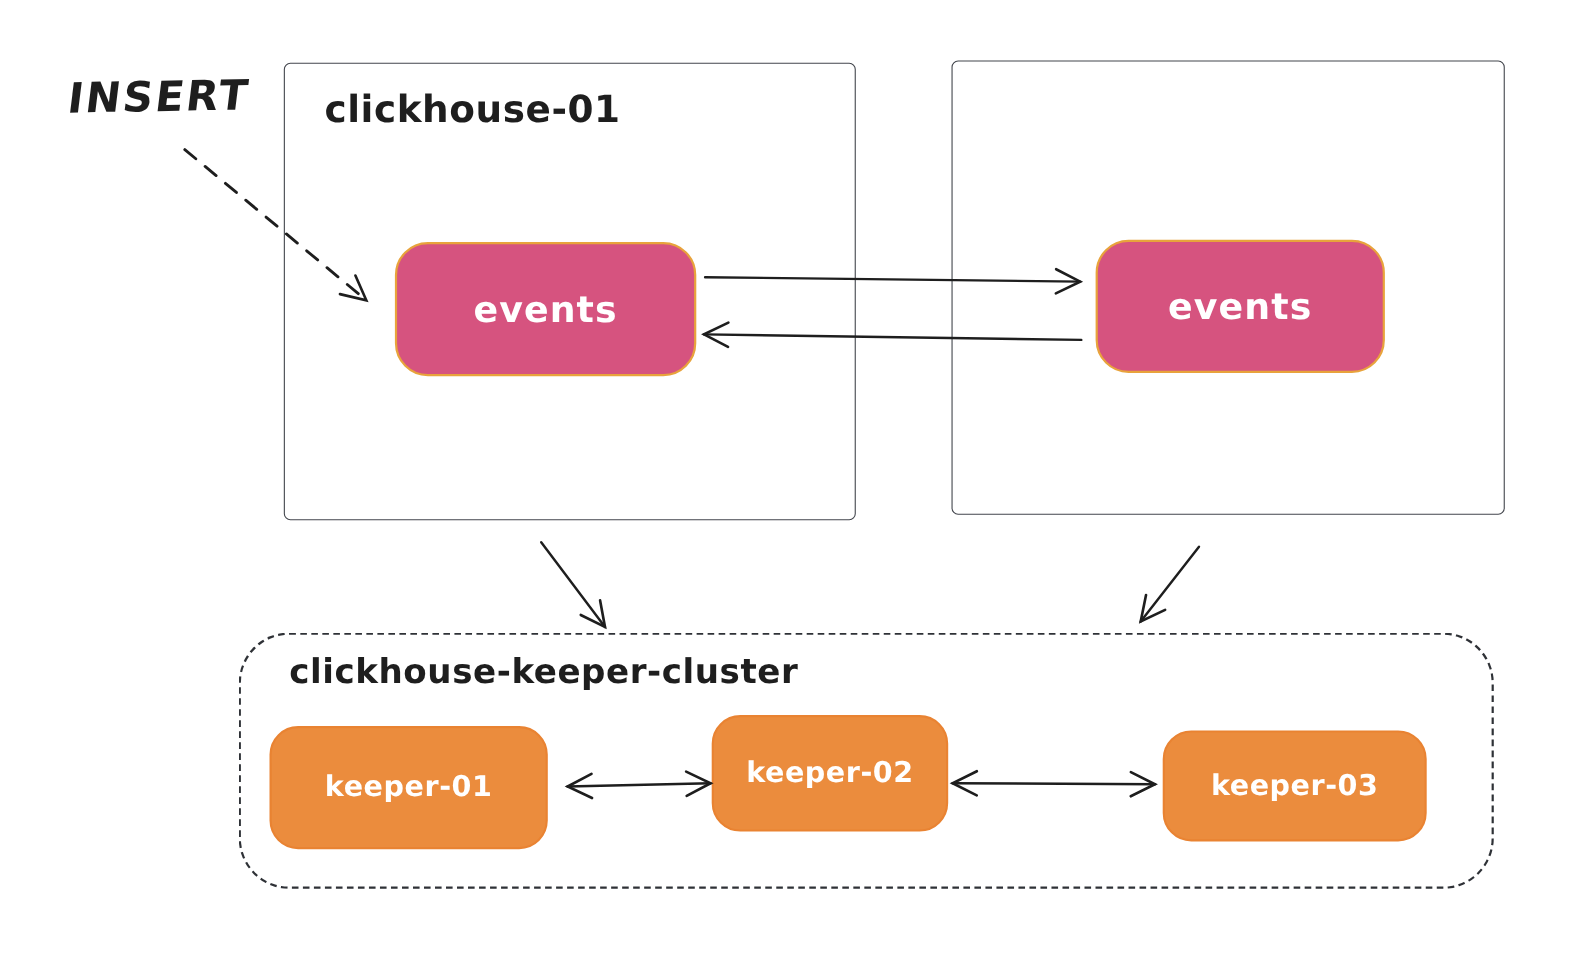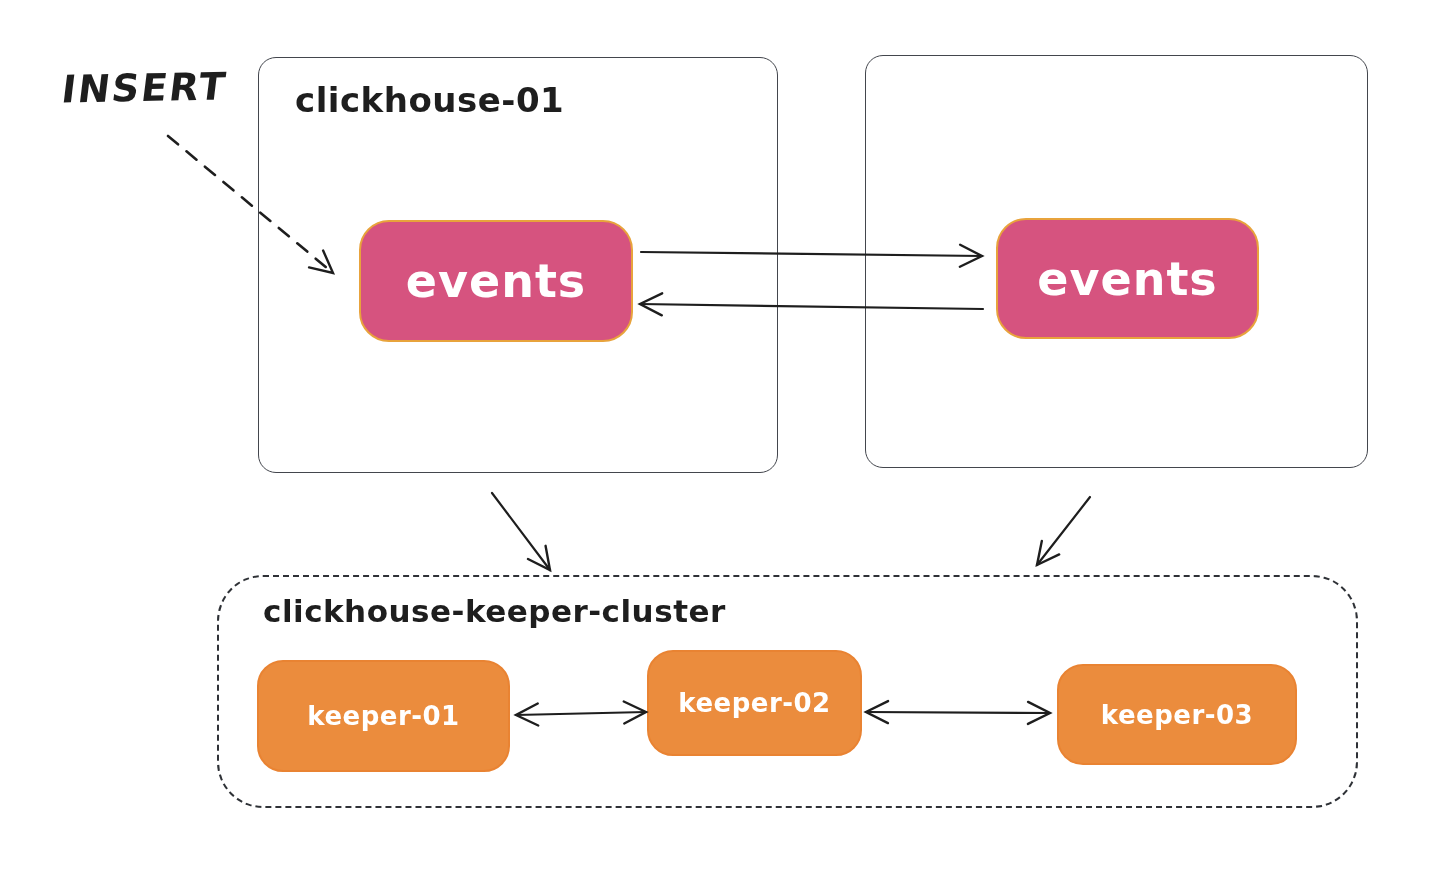--- a/index.html
+++ b/index.html
@@ -51,21 +51,21 @@
     font-weight: 800;
     letter-spacing: 2px;
     color: var(--ink);
     transform: skewX(-8deg) rotate(-1deg);
     z-index: 2;
   }
 
   .node-container {
     position: absolute;
     border: 1.6px solid var(--container-stroke);
-    border-radius: 18px;
+    border-radius: 6px;
     background: transparent;
     z-index: 1;
   }
   .container-ch01 { left: 258px; top: 57px;  width: 520px; height: 416px; }
   .container-ch02 { left: 865px; top: 55px;  width: 503px; height: 413px; }
 
   .container-label {
     position: absolute;
     left: 36px;
     top: 22px;
@@ -81,21 +81,21 @@
     background: var(--events-fill);
     border: 2.5px solid var(--events-stroke);
     border-radius: 30px;
     display: flex;
     align-items: center;
     justify-content: center;
     z-index: 2;
   }
   .events-box .box-label {
     color: var(--box-text);
-    font-size: 46px;
+    font-size: 33px;
     font-weight: 700;
     letter-spacing: 1px;
   }
   .events-1 { left: 100px; top: 162px; width: 274px; height: 122px; }
   .events-2 { left: 130px; top: 162px; width: 263px; height: 121px; }
 
   .keeper-cluster {
     position: absolute;
     left: 217px; top: 575px;
     width: 1141px; height: 233px;
@@ -123,21 +123,21 @@
     align-items: center;
     justify-content: center;
     z-index: 2;
   }
   .keeper-box .box-label {
     color: var(--box-text);
     font-size: 26px;
     font-weight: 700;
     letter-spacing: 0.5px;
   }
-  .keeper-1 { left: 38px;  top: 83px; width: 253px; height: 112px; }
+  .keeper-1 { left: 26px;  top: 83px; width: 253px; height: 112px; }
   .keeper-2 { left: 428px; top: 73px; width: 215px; height: 106px; }
   .keeper-3 { left: 838px; top: 87px; width: 240px; height: 101px; }
 </style>
 </head>
 <body>
 
 <div class="canvas">
 
   <svg class="arrows-layer" width="1448" height="876" viewBox="0 0 1448 876">
     <defs>

